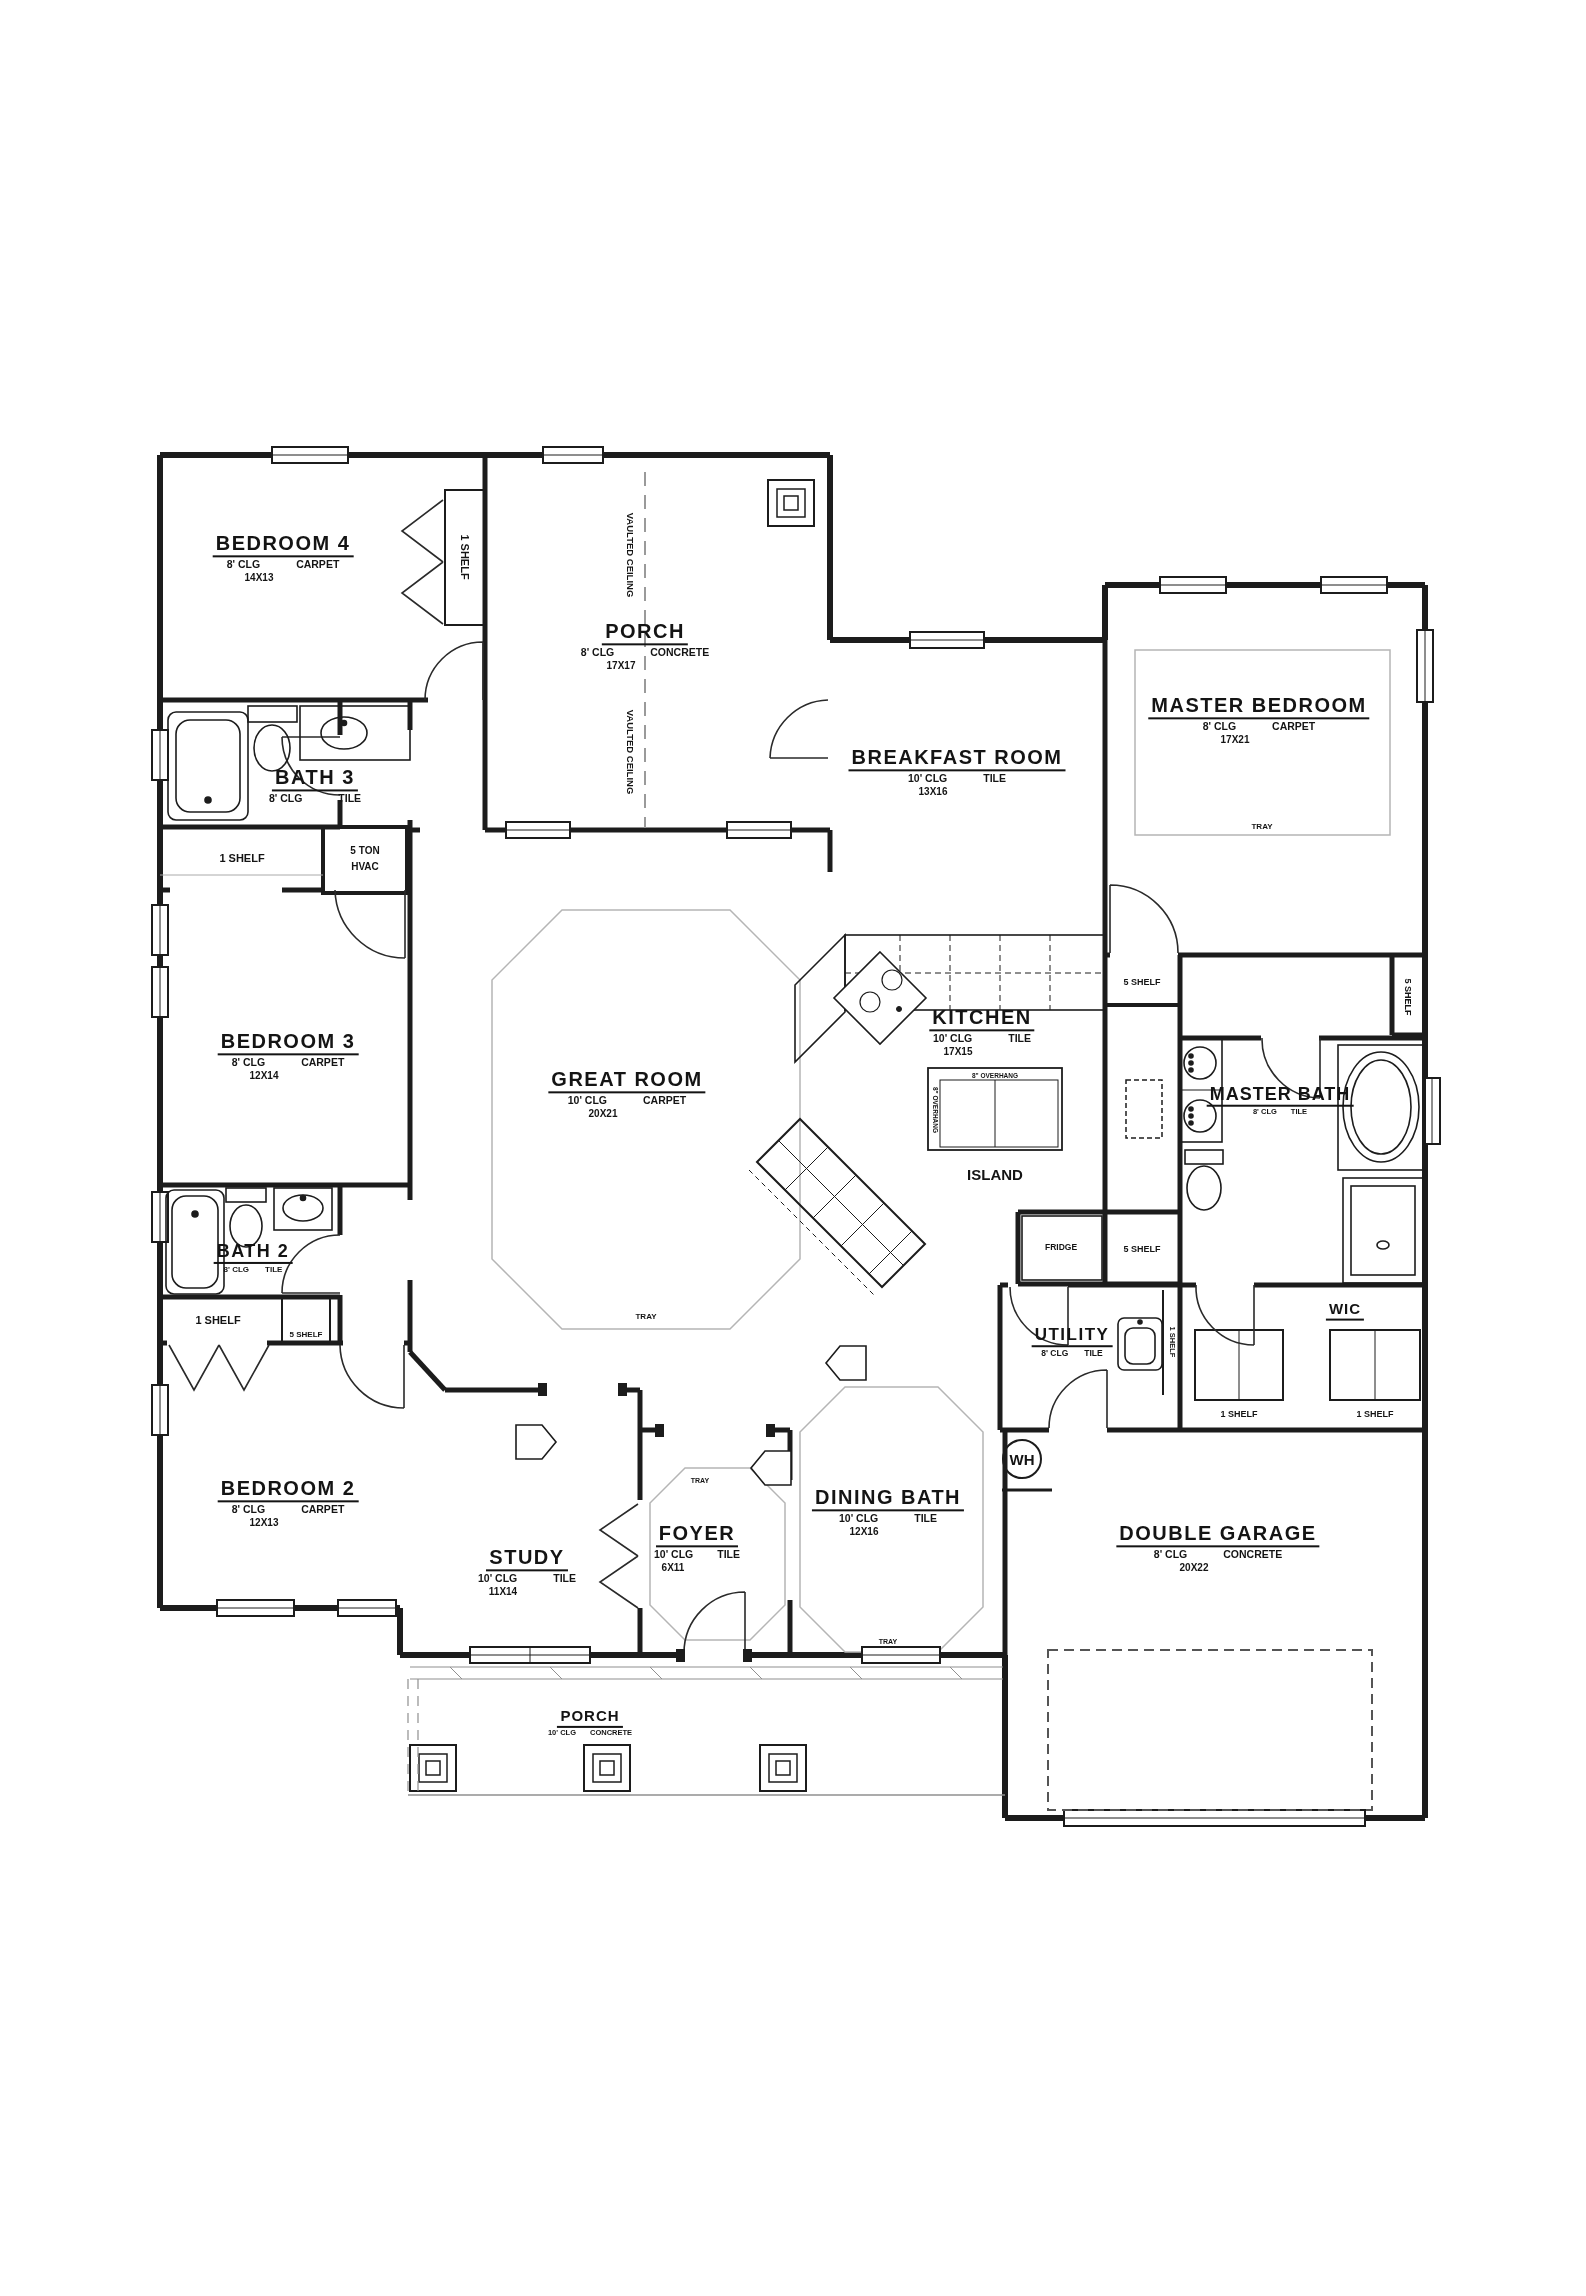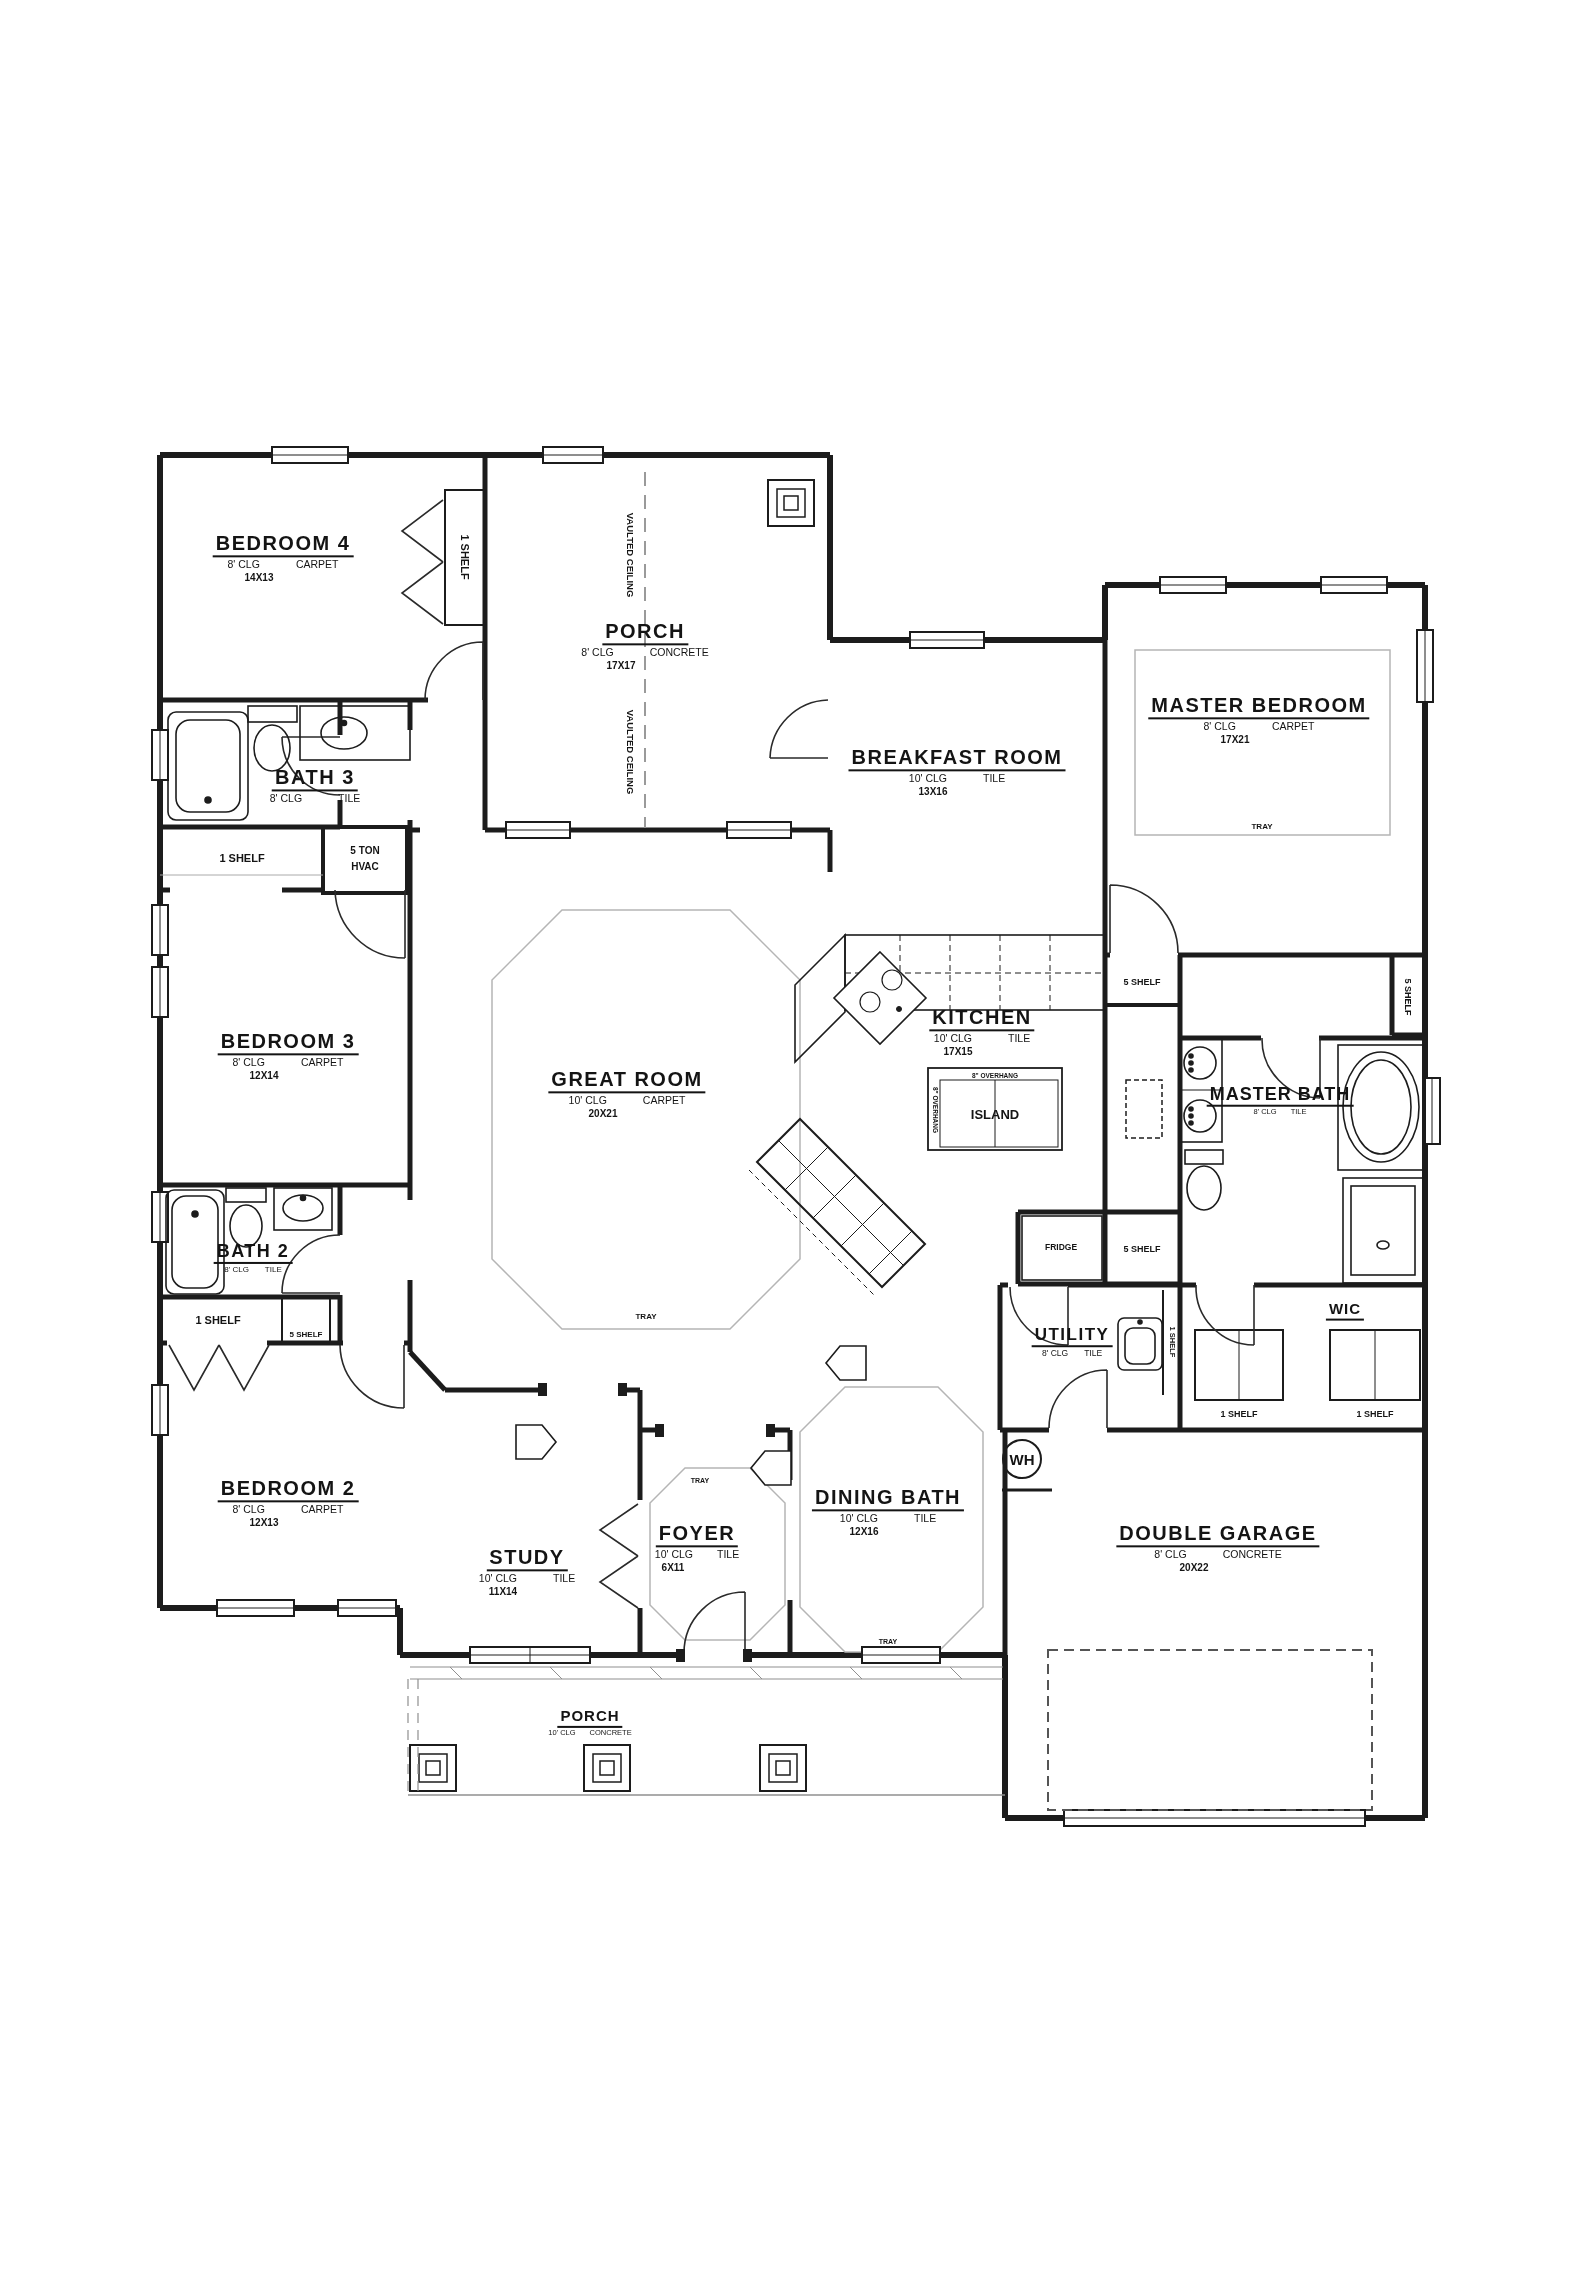--- a/index.html
+++ b/index.html
@@ -4,21 +4,21 @@
 <style>
   html,body{margin:0;padding:0;background:#fff;}
   .plan{position:relative;width:1586px;height:2296px;background:#fff;
         font-family:"Liberation Sans",sans-serif;color:#141414;overflow:hidden;}
   .plan svg{position:absolute;left:0;top:0;}
   .rlabel{position:absolute;transform:translate(-50%,-50%);text-align:center;
           line-height:1.12;white-space:nowrap;}
   .rname{display:inline-block;font-size:20px;font-weight:700;letter-spacing:1.5px;
          border-bottom:2.5px solid #141414;padding:0 3px 1px;}
   .sm .rname{font-size:15px;letter-spacing:1px;border-bottom-width:2px;text-align:right;}
-  .rsub{display:flex;justify-content:center;gap:36px;font-size:10.5px;font-weight:400;margin-top:2px;}
+  .rsub{display:flex;justify-content:center;gap:36px;font-size:10.5px;font-weight:700;margin-top:2px;}
   .sm .rsub{font-size:7.5px;gap:14px;margin-top:1px;}
   .rsize{font-size:10px;font-weight:700;margin-top:1px;transform:translateX(-24px);}
   .ann{position:absolute;transform:translate(-50%,-50%);font-size:11px;font-weight:700;
        white-space:nowrap;text-align:center;}
   .v{transform:translate(-50%,-50%) rotate(90deg);}
 </style>
 </head>
 <body>
 
 <div class="plan">
@@ -493,19 +493,19 @@
 <div class="ann v" style="left:1172px;top:1342px;font-size:7.5px">1 SHELF</div>
 <div class="ann" style="left:1142px;top:982px;font-size:9px">5 SHELF</div>
 <div class="ann" style="left:1142px;top:1249px;font-size:9px">5 SHELF</div>
 <div class="ann v" style="left:1408px;top:997px;font-size:9px">5 SHELF</div>
 <div class="ann" style="left:1239px;top:1414px;font-size:9px">1 SHELF</div>
 <div class="ann" style="left:1375px;top:1414px;font-size:9px">1 SHELF</div>
 <div class="ann" style="left:646px;top:1316px;font-size:8px">TRAY</div>
 <div class="ann" style="left:1262px;top:826px;font-size:8px">TRAY</div>
 <div class="ann" style="left:700px;top:1480px;font-size:7px">TRAY</div>
 <div class="ann" style="left:888px;top:1641px;font-size:7px">TRAY</div>
-<div class="ann" style="left:995px;top:1114px;font-size:13px">ISLAND</div>
+<div class="ann" style="left:995px;top:1174px;font-size:15px">ISLAND</div>
 <div class="ann" style="left:995px;top:1075px;font-size:6.5px">8" OVERHANG</div>
 <div class="ann v" style="left:935px;top:1110px;font-size:6.5px">8" OVERHANG</div>
 <div class="ann" style="left:1061px;top:1247px;font-size:8.5px">FRIDGE</div>
 <div class="ann" style="left:1022px;top:1459px;font-size:15px">WH</div>
 
 </div>
 
 </body></html>

